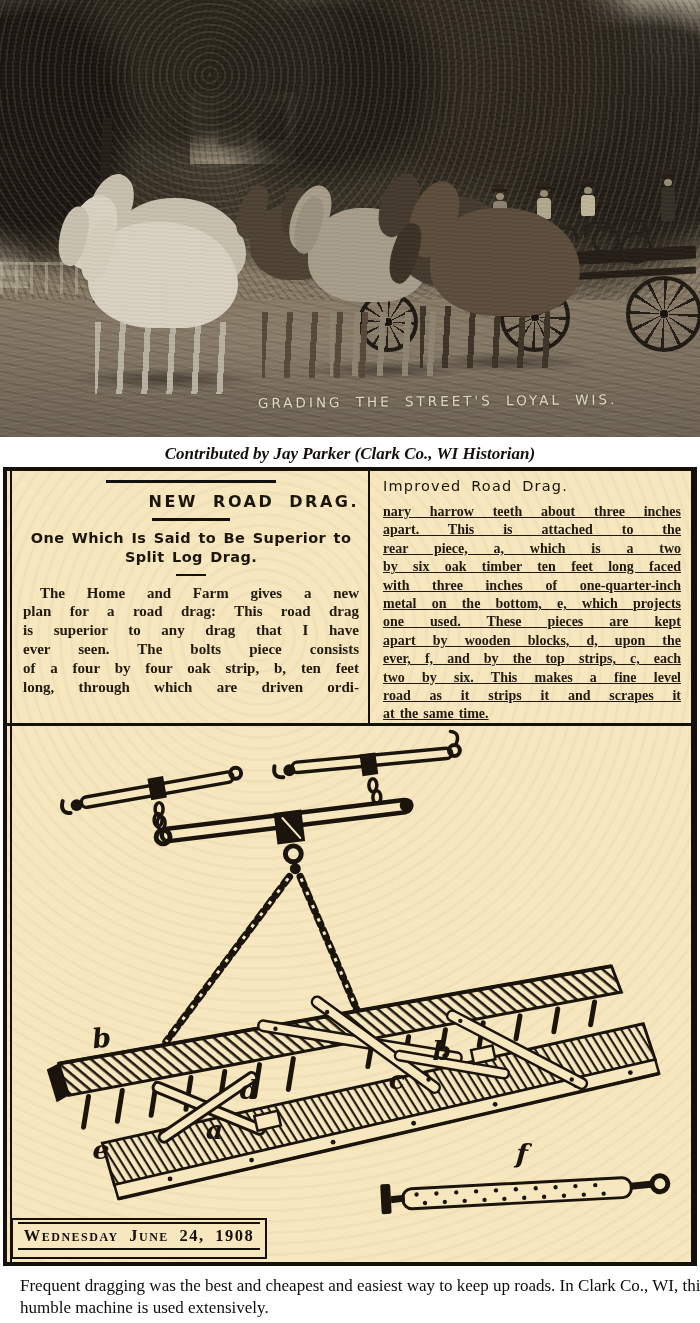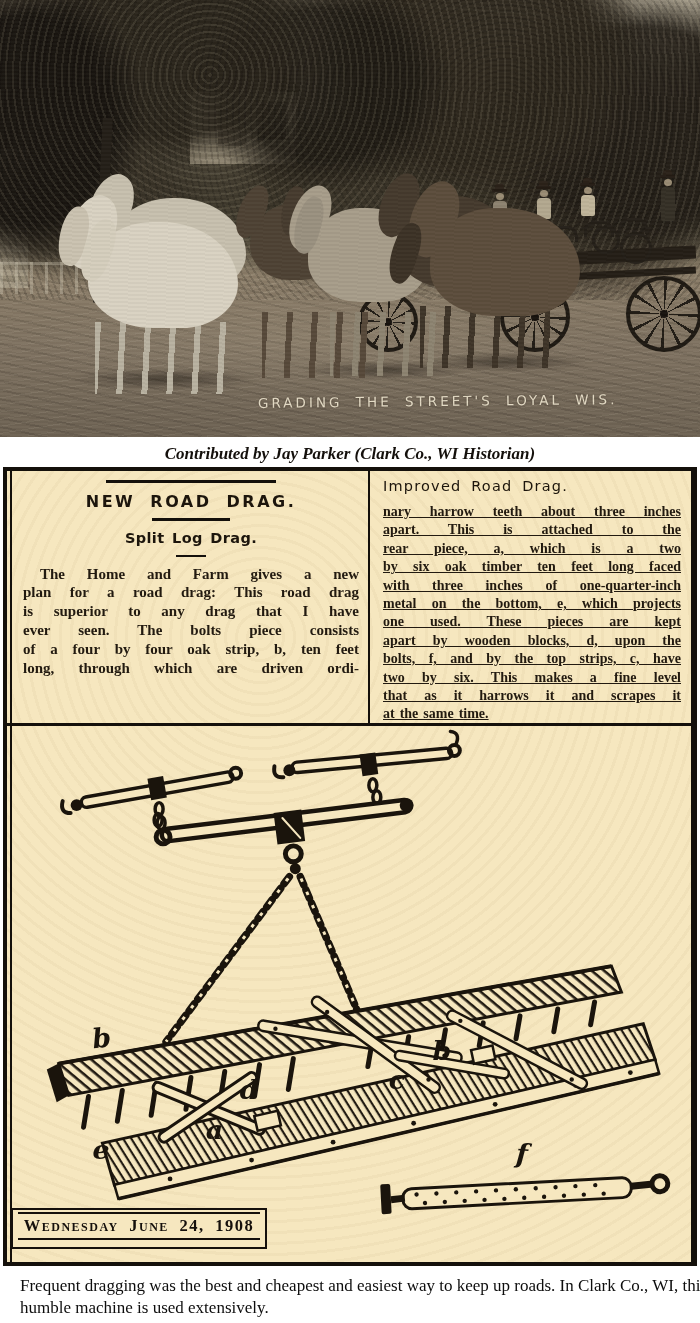--- a/index.html
+++ b/index.html
@@ -80,38 +80,38 @@
       background:#f6e7bf;border:4px solid #14100b;border-right-width:6px;
       background-image:repeating-radial-gradient(circle at 37% 21%, rgba(140,110,60,.05) 0 3px, transparent 3px 11px);}
   .clipping::before{content:"";position:absolute;left:3px;top:0;bottom:0;width:2px;background:#14100b;}
   .text-section{display:flex;height:252px;border-bottom:3px solid #14100b;}
   .col-left{width:363px;box-sizing:border-box;border-right:2.5px solid #14100b;padding:0 9px 0 16px;}
   .col-right{flex:1;padding:0 10px 0 13px;}
   .rule{background:#14100b;}
   .rule1{height:3px;width:170px;margin:9px auto 9px;}
   .rule2{height:2.5px;width:78px;margin:7px auto 8px;}
   .rule3{height:2px;width:30px;margin:7px auto 8px;}
-  .headline{text-align:center;color:#1c150c;font-family:"DejaVu Sans",sans-serif;font-weight:700;
+  .headline{text-align:right;color:#1c150c;font-family:"DejaVu Sans",sans-serif;font-weight:700;
       font-size:16px;letter-spacing:2.5px;word-spacing:7px;}
   .subhead{text-align:center;color:#1c150c;font-family:"DejaVu Sans",sans-serif;font-weight:700;
       font-size:14.5px;line-height:19px;letter-spacing:.4px;word-spacing:2px;}
   .r-head{text-align:left;color:#1c150c;font-family:"DejaVu Sans",sans-serif;font-weight:400;
       font-size:14.5px;letter-spacing:1.2px;word-spacing:4px;margin-top:7px;}
   .body-lines{margin-top:2px;}
   .col-right .body-lines{margin-top:9px;}
   .bl{text-align:justify;text-align-last:justify;color:#221a10;
       font:700 15px/18.9px "Liberation Serif",serif;word-spacing:1.5px;}
   .col-right .bl{font-size:14px;line-height:18.4px;text-decoration:underline;}
   .bl.first{text-indent:17px;}
   .bl.end{text-align-last:left;}
 
   
   .fig{position:relative;height:536px;}
   .fig svg{position:absolute;left:0;top:0;}
-  .datebox{position:absolute;left:4px;bottom:13px;width:256px;height:41px;box-sizing:border-box;
+  .datebox{position:absolute;left:4px;bottom:3px;width:256px;height:41px;box-sizing:border-box;
       border:2.5px solid #15100c;background:#f6e7bf;z-index:5;}
   .ds-rule{height:2px;background:#15100c;margin:2px 5px;}
   .ds-rule.thin{height:1.5px;margin-top:2px;}
   .ds-text{text-align:center;color:#15100c;font-family:"Liberation Serif",serif;font-weight:700;
       font-variant-caps:small-caps;font-size:16.5px;line-height:20px;letter-spacing:1.5px;word-spacing:5px;}
 
   
   .bottom-caption{position:absolute;left:20px;top:1275px;width:690px;color:#0d0d0d;
       font:400 17px/21.5px "Liberation Serif",serif;}
 </style>
@@ -199,20 +199,21 @@
 
   <div class="contrib">Contributed by Jay Parker (Clark Co., WI Historian)</div>
 
   <div class="clipping">
 
     <div class="text-section">
       <div class="col-left">
         <div class="rule rule1"></div>
         <div class="headline">NEW ROAD DRAG.</div>
         <div class="rule rule2"></div>
+        <div class="subhead">One Which Is Said to Be Superior to</div>
         <div class="subhead">Split Log Drag.</div>
         <div class="rule rule3"></div>
         <div class="body-lines">
           <div class="bl first">The Home and Farm gives a new</div>
           <div class="bl">plan for a road drag: This road drag</div>
           <div class="bl">is superior to any drag that I have</div>
           <div class="bl">ever seen. The bolts piece consists</div>
           <div class="bl">of a four by four oak strip, b, ten feet</div>
           <div class="bl">long, through which are driven ordi-</div>
         </div>
@@ -221,23 +222,23 @@
         <div class="r-head">Improved Road Drag.</div>
         <div class="body-lines">
           <div class="bl">nary harrow teeth about three inches</div>
           <div class="bl">apart. This is attached to the</div>
           <div class="bl">rear piece, a, which is a two</div>
           <div class="bl">by six oak timber ten feet long faced</div>
           <div class="bl">with three inches of one-quarter-inch</div>
           <div class="bl">metal on the bottom, e, which projects</div>
           <div class="bl">one used. These pieces are kept</div>
           <div class="bl">apart by wooden blocks, d, upon the</div>
-          <div class="bl">bolts, f, and by the top strips, c, have</div>
+          <div class="bl">ever, f, and by the top strips, c, each</div>
           <div class="bl">two by six. This makes a fine level</div>
-          <div class="bl">that as it harrows it and scrapes it</div>
+          <div class="bl">road as it strips it and scrapes it</div>
           <div class="bl end">at the same time.</div>
         </div>
       </div>
     </div>
 
     <div class="fig">
       <svg width="684" height="536" viewBox="0 0 688 536">
         <defs>
           <pattern id="hA" patternUnits="userSpaceOnUse" width="8" height="8" patternTransform="rotate(40)">
             <rect width="8" height="8" fill="#f6e7bf"></rect>

